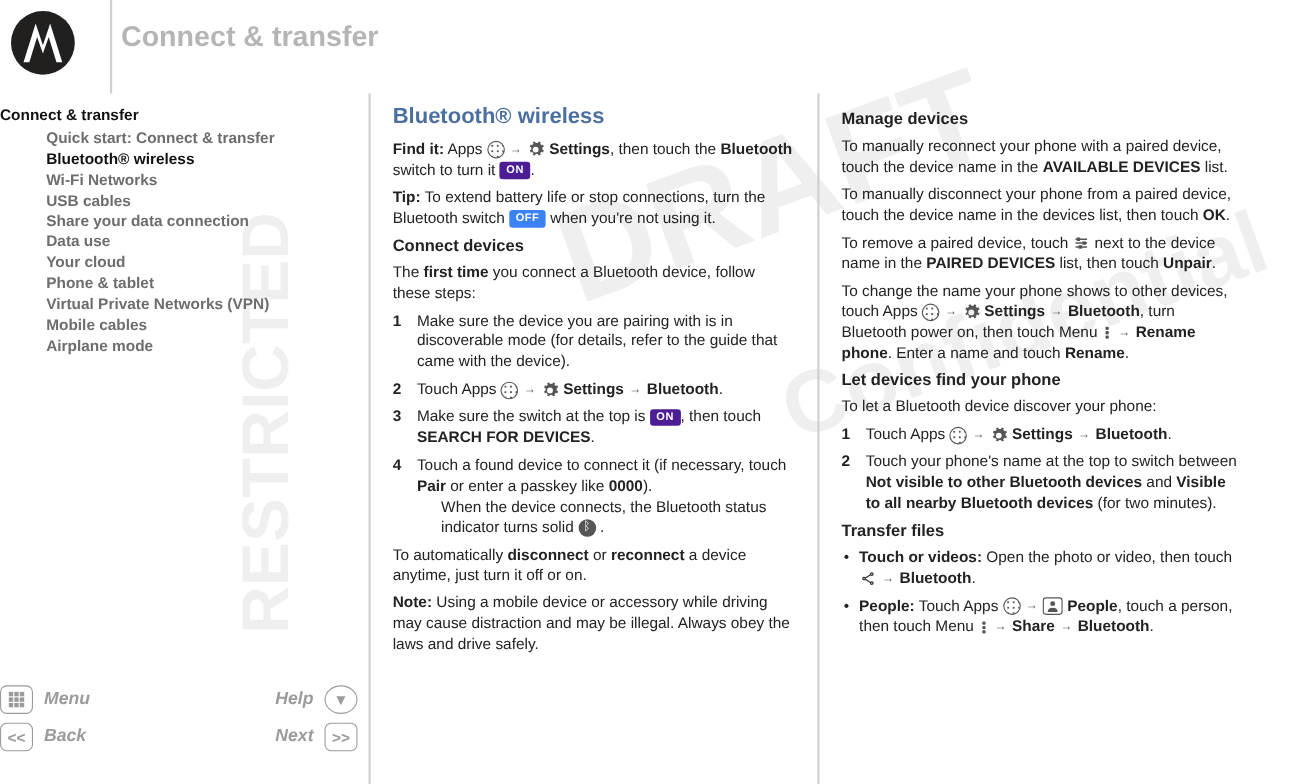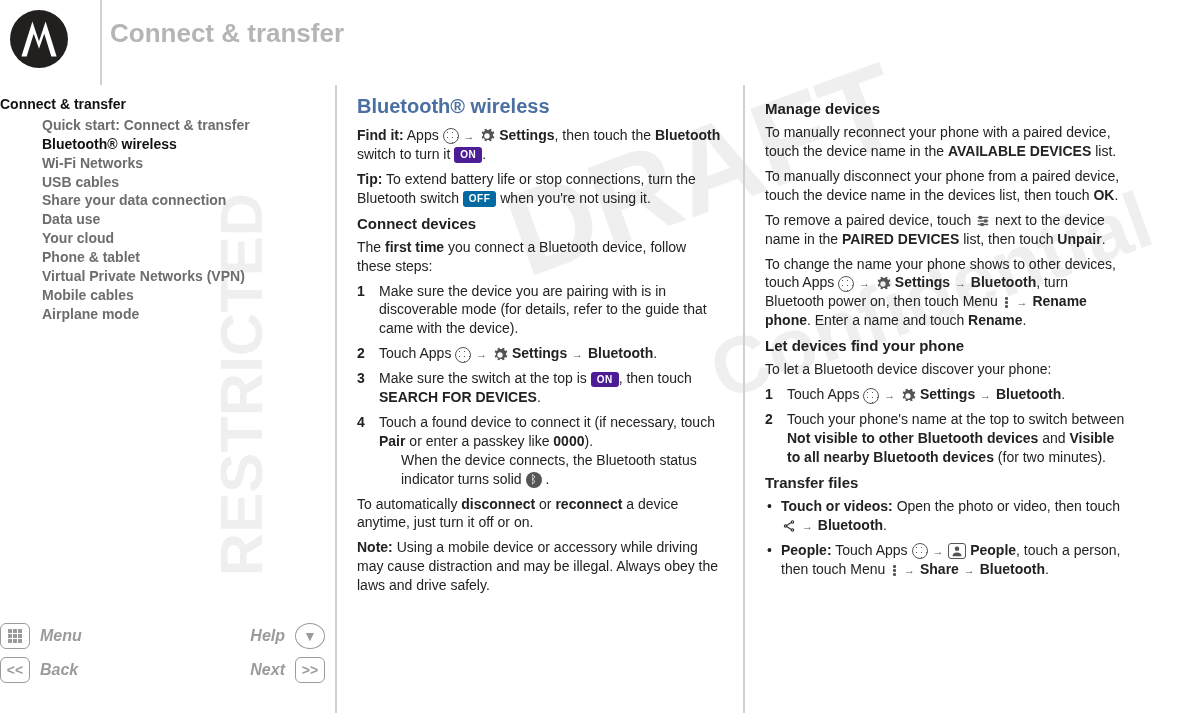--- a/index.html
+++ b/index.html
@@ -145,21 +145,21 @@
   .col ul.bullets > li { position: relative; padding-left: 16px; margin-bottom: 6px;}
   .col ul.bullets > li::before {
     content: "•"; position: absolute; left: 2px; top: 0;
   }
   .sub { padding-left: 22px; margin-bottom:6px; }
 
   b { font-weight: bold; }
 
   .pill {
     display: inline-block;
-    background: #0369a1;
+    background: #3b82f6;
     color: #fff;
     font-size: 10px;
     font-weight: bold;
     padding: 1px 6px;
     border-radius: 3px;
     vertical-align: middle;
     letter-spacing: 0.5px;
   }
   .pill.on { background: #4c1d95; }
 

